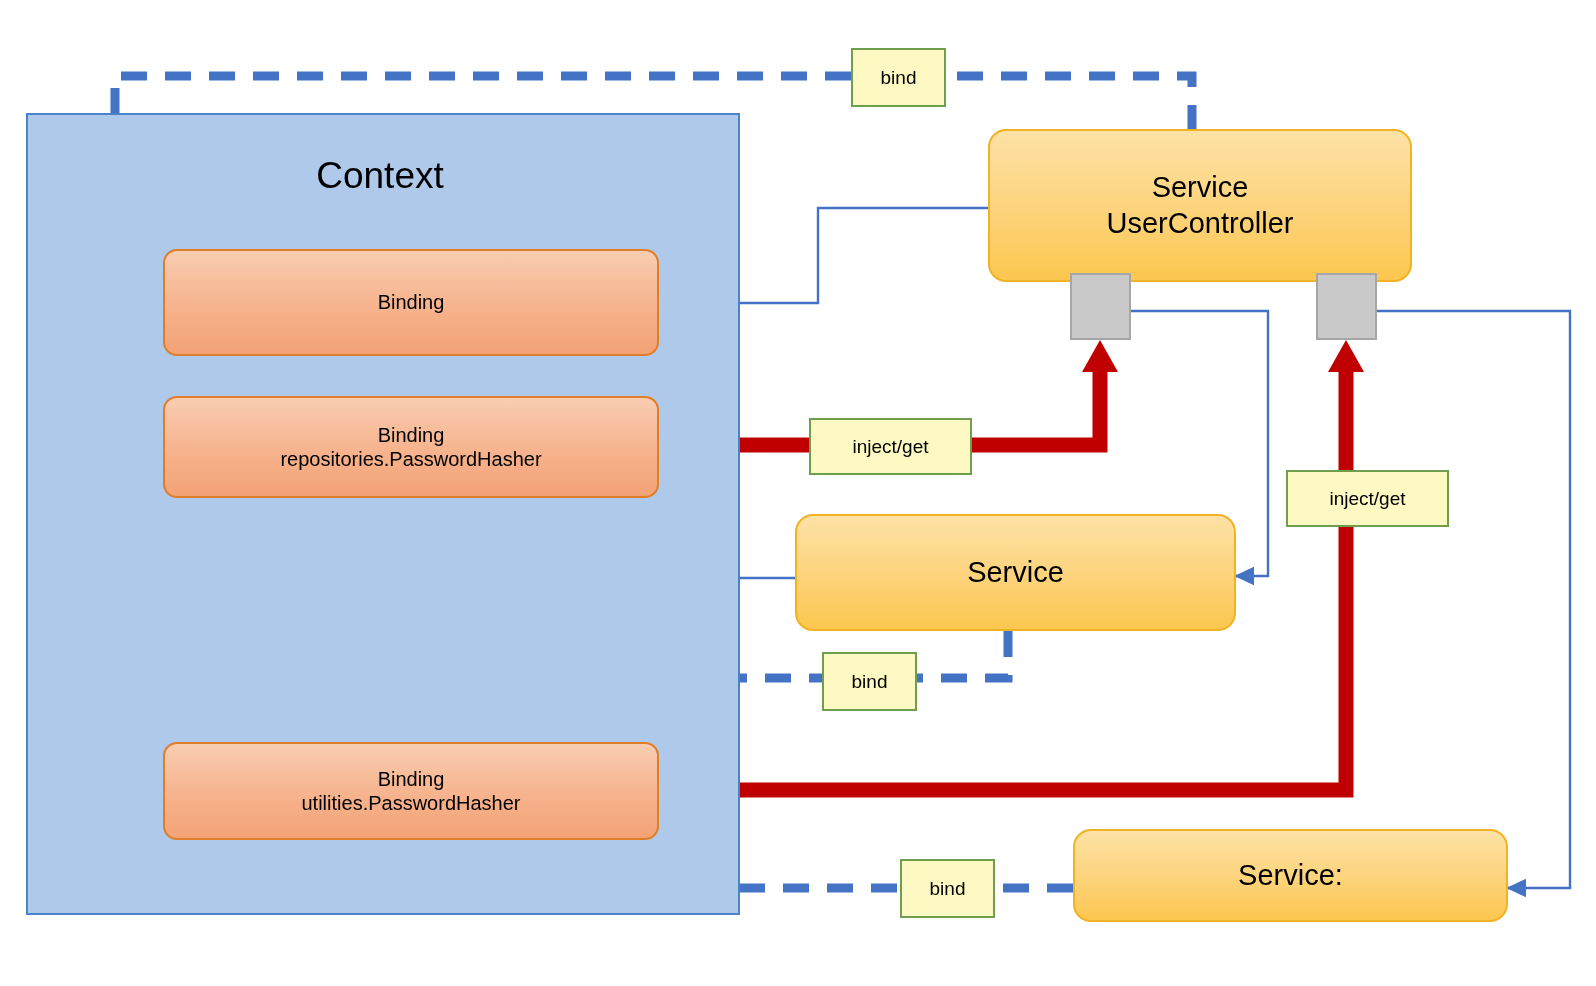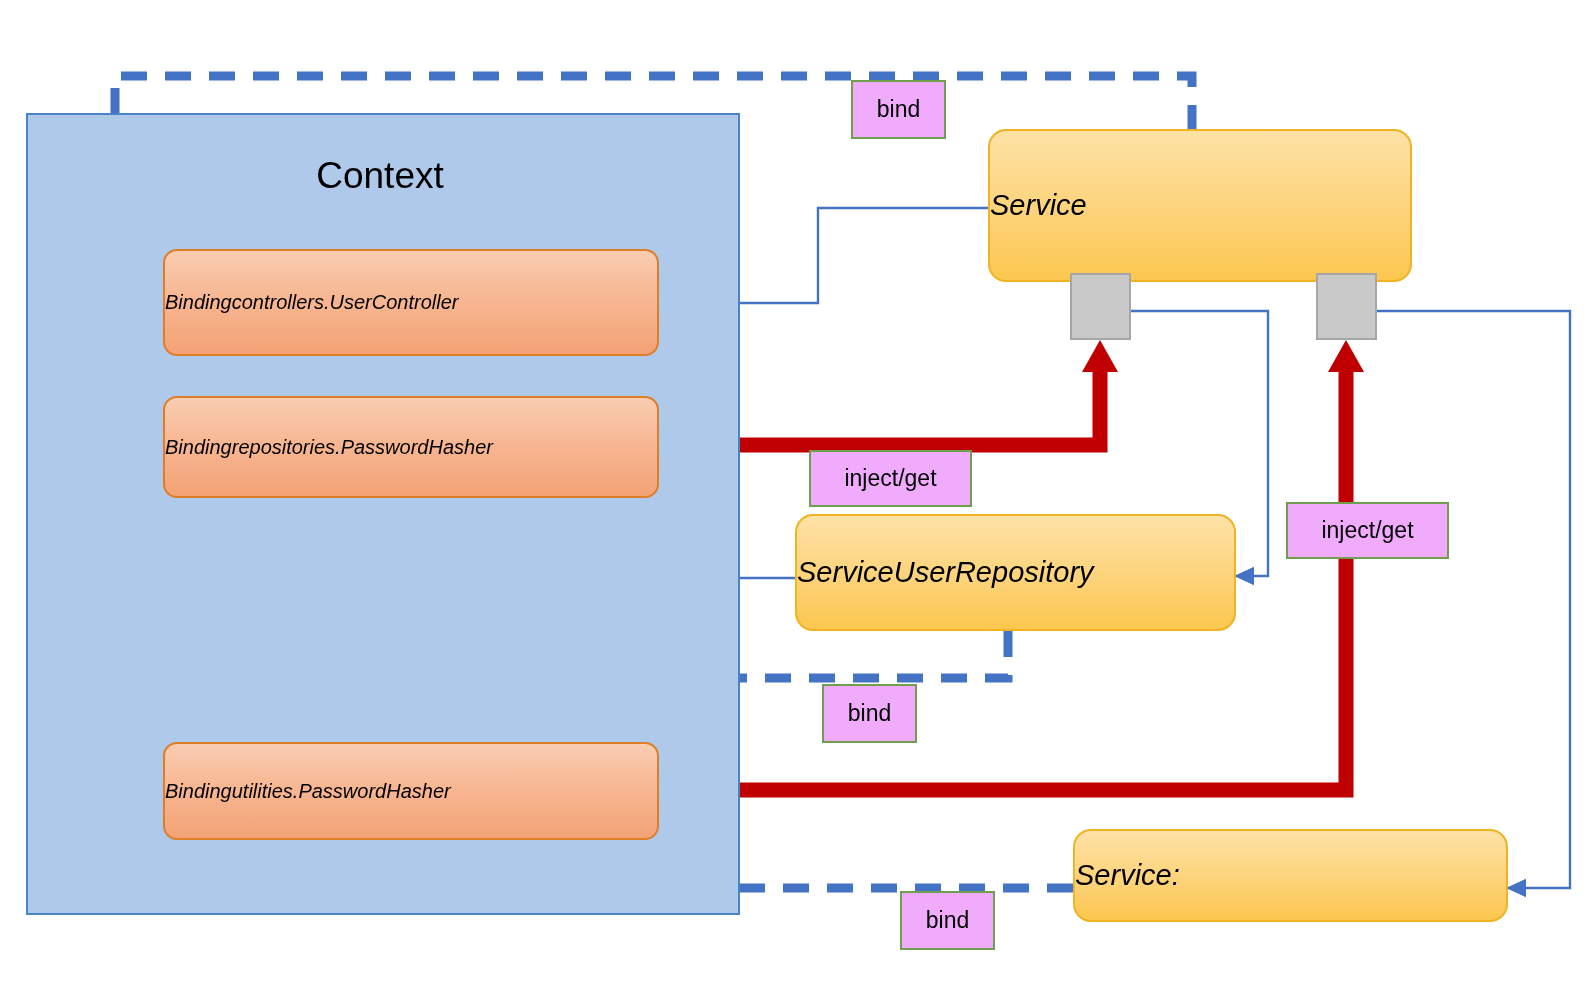--- a/index.html
+++ b/index.html
@@ -22,26 +22,26 @@
     left: 0;
     top: 0;
     width: 1596px;
     height: 986px;
     pointer-events: none;
   }
   .node {
     position: absolute;
     box-sizing: border-box;
     display: flex;
-    flex-direction: row;
+    flex-direction: column;
     align-items: center;
+    justify-content: center;
     text-align: center;
     color: #000000;
     line-height: 1.22;
-    font-style: italic;
   }
   .context-panel {
     background: #AEC9EA;
     border: 2px solid #4A84C8;
   }
   .context-title {
     position: absolute;
     font-size: 37px;
     color: #000000;
     text-align: center;
@@ -55,29 +55,28 @@
   }
   .service-box {
     background: linear-gradient(180deg, #FDE2A6 0%, #FDD37A 55%, #FCC74F 100%);
     border: 2px solid #F0B323;
     border-radius: 18px;
     font-size: 29px;
   }
   .label-chip {
     position: absolute;
     box-sizing: border-box;
-    background: #f0abfc;
+    background: #fef9c3;
     border: 2px solid #6E9E4E;
     display: flex;
     align-items: center;
     justify-content: center;
-    font-size: 23px;
+    font-size: 19px;
     color: #000000;
     white-space: nowrap;
-    margin-top: 32px;
   }
   .port {
     position: absolute;
     box-sizing: border-box;
     background: #C9C9C9;
     border: 2px solid #A6A6A6;
   }
   .node-line { display: block; }
 </style>
 </head>
@@ -118,40 +117,39 @@
     <path d="M660,790 L1346,790 L1346,368" fill="none" stroke="#C00000" stroke-width="15"></path>
     <path d="M1328,372 L1346,340 L1364,372 z" fill="#C00000"></path>
   </svg>
 
   <div class="node context-panel" style="left:26px; top:113px; width:714px; height:802px;"></div>
 
   <div class="context-title" style="left:240px; top:155px; width:280px;">Context</div>
 
   <div class="node binding-box" style="left:163px; top:249px; width:496px; height:107px;">
     <span class="node-line">Binding</span>
-    <span class="node-line">controllers.UserController</span>
   </div>
 
   <div class="node binding-box" style="left:163px; top:396px; width:496px; height:102px;">
     <span class="node-line">Binding</span>
     <span class="node-line">repositories.PasswordHasher</span>
   </div>
 
   <div class="node binding-box" style="left:163px; top:742px; width:496px; height:98px;">
     <span class="node-line">Binding</span>
     <span class="node-line">utilities.PasswordHasher</span>
   </div>
 
   <div class="node service-box" style="left:988px; top:129px; width:424px; height:153px;">
     <span class="node-line">Service</span>
+    <span class="node-line">UserController</span>
   </div>
 
   <div class="node service-box" style="left:795px; top:514px; width:441px; height:117px;">
     <span class="node-line">Service</span>
-    <span class="node-line">UserRepository</span>
   </div>
 
   <div class="node service-box" style="left:1073px; top:829px; width:435px; height:93px;">
     <span class="node-line">Service:</span>
   </div>
 
   <div class="port" style="left:1070px; top:273px; width:61px; height:67px;"></div>
   <div class="port" style="left:1316px; top:273px; width:61px; height:67px;"></div>
 
   <div class="label-chip" style="left:851px; top:48px; width:95px; height:59px;">bind</div>

